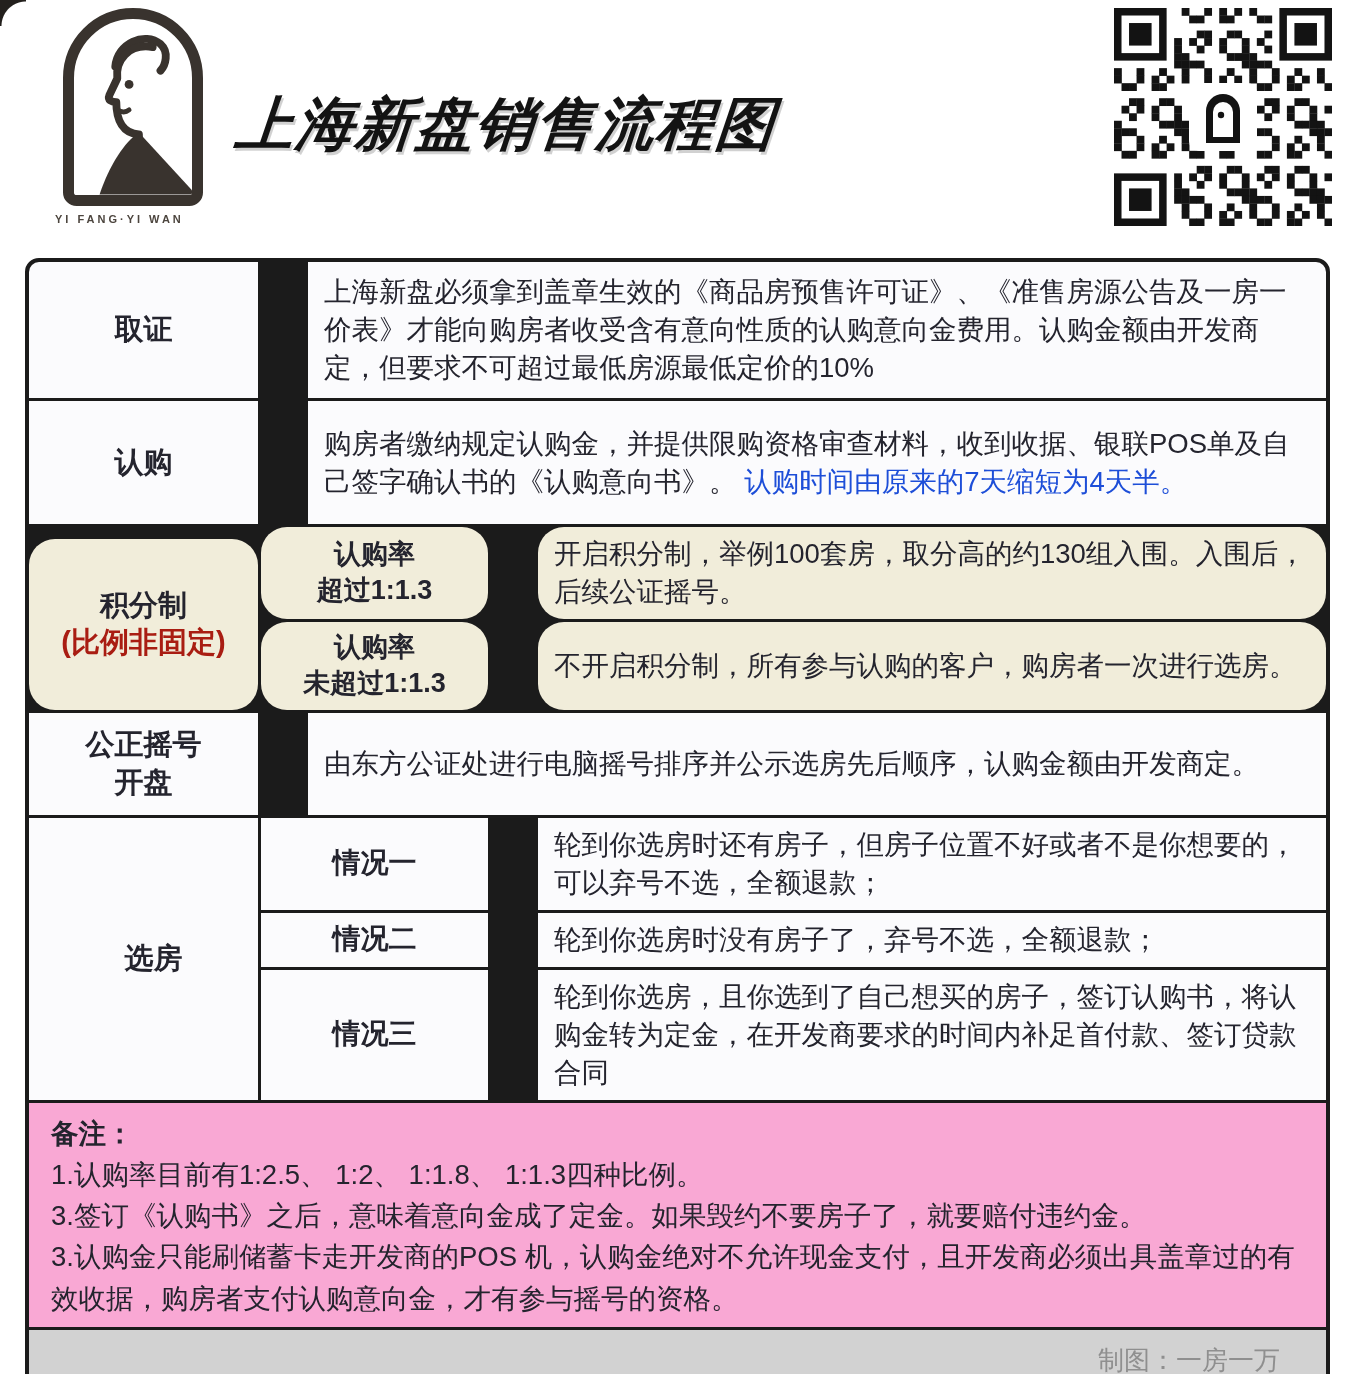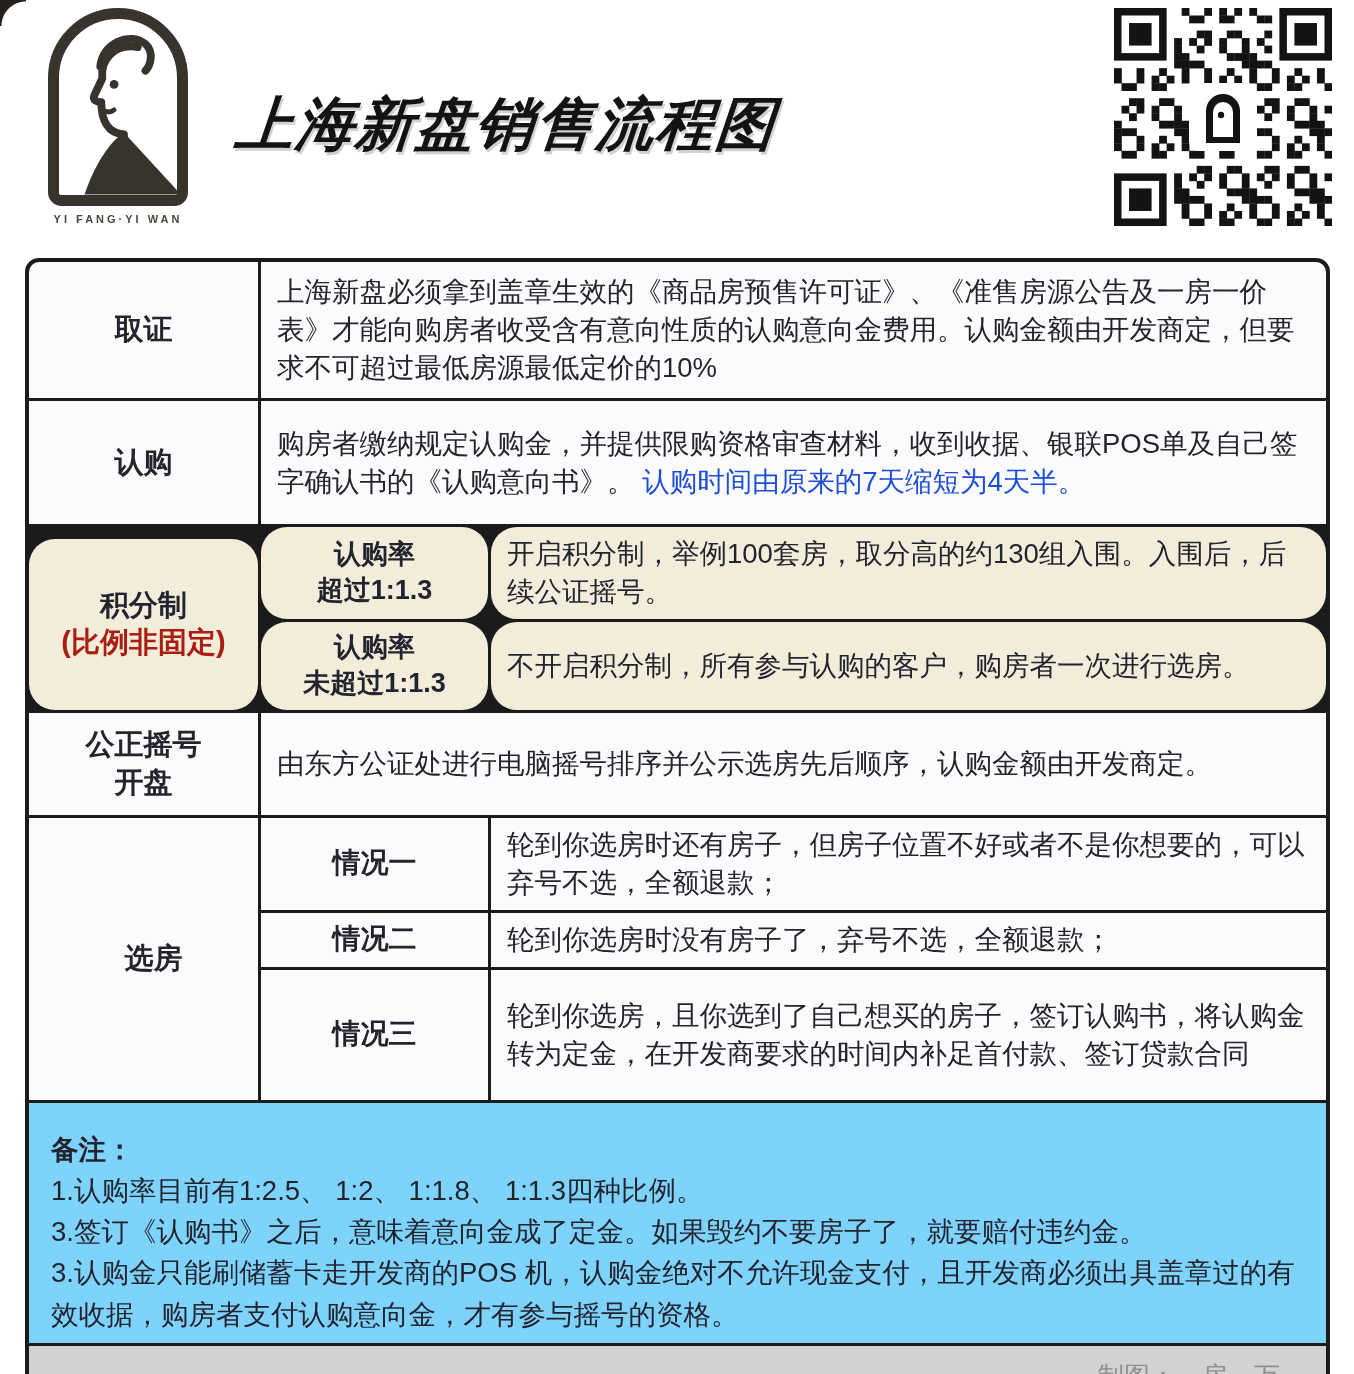--- a/index.html
+++ b/index.html
@@ -11,21 +11,21 @@
   }
   
   .corner-wedge{
     position:absolute; left:0; top:0; width:26px; height:26px;
     background:radial-gradient(circle at 26px 26px, transparent 24px, #23201d 25px);
     z-index:5;
   }
 
   
   .header{ position:relative; height:256px; }
-  .logo{ position:absolute; left:40px; top:8px; width:156px; text-align:center; }
+  .logo{ position:absolute; left:55px; top:8px; width:156px; }
   .arch{
     width:140px; height:198px; margin:0 auto; position:relative; overflow:hidden;
     background:#fff; border:11px solid #39332e; border-radius:72px 72px 14px 14px;
   }
   .arch svg{ position:absolute; left:0; top:0; width:100%; height:100%; }
   .logo-caption{
     margin-top:7px; font-size:11px; letter-spacing:3px;
     color:#4c453e; font-weight:700; white-space:nowrap;
   }
   .title{
@@ -54,40 +54,40 @@
     font-weight:bold; font-size:29px; line-height:1.3; white-space:pre-line;
   }
   .sub{
     flex-direction:column; justify-content:center; text-align:center;
     font-size:27px; line-height:1.32;
   }
   .sub .sub-top{ font-weight:600; display:block; }
   .sub .sub-bottom{ font-weight:800; display:block;text-align:center; }
   .sub .sub-only{ font-weight:800; display:block; font-size:28px; }
   .content{
-    font-size:27.5px; line-height:1.38; text-align:left; padding:8px 16px;
+    font-size:27.5px; line-height:1.38; text-align:left; padding:8px 16px;margin-left:47px;
   }
   .content .seg{ display:inline; }
   .red-dark{ color:#a91d12; font-weight:bold; display:block; }
   .red-inline{ color:#1d4ed8; }
   .beige{ background:#f1edda;border-radius:26px; }
 
   
   .h-r1 .cell{ min-height:136px; }
   .h-r2 .cell{ min-height:123px; }
   .r3{ grid-template-rows:minmax(90px,auto) minmax(88px,auto); }
   .r3 .label{ grid-row:1 / span 2;margin-top:12px; }
   .h-r4 .cell{ min-height:102px; }
   .r5{ grid-template-rows:minmax(86px,auto) minmax(52px,auto) minmax(130px,auto); }
   .r5 .label{ grid-row:1 / span 3;padding-left:34px; }
 
   
   .notes-cell{
-    display:block; background:#7dd3fc; min-height:205px;
-    padding:26px 22px 8px 22px; font-size:27.5px; line-height:1.5;
+    display:block; background:#f9a8d4; min-height:205px;
+    padding:10px 22px 8px 22px; font-size:27.5px; line-height:1.5;
   }
   .notes-title{ font-weight:bold; display:block; }
   .note-line{ display:block; }
 
   
   .footer-cell{
     background:#d2d2d2; min-height:62px; display:flex; align-items:center;
     justify-content:flex-end; padding-right:46px;
     color:#8f8f8f; font-size:26px;
   }

